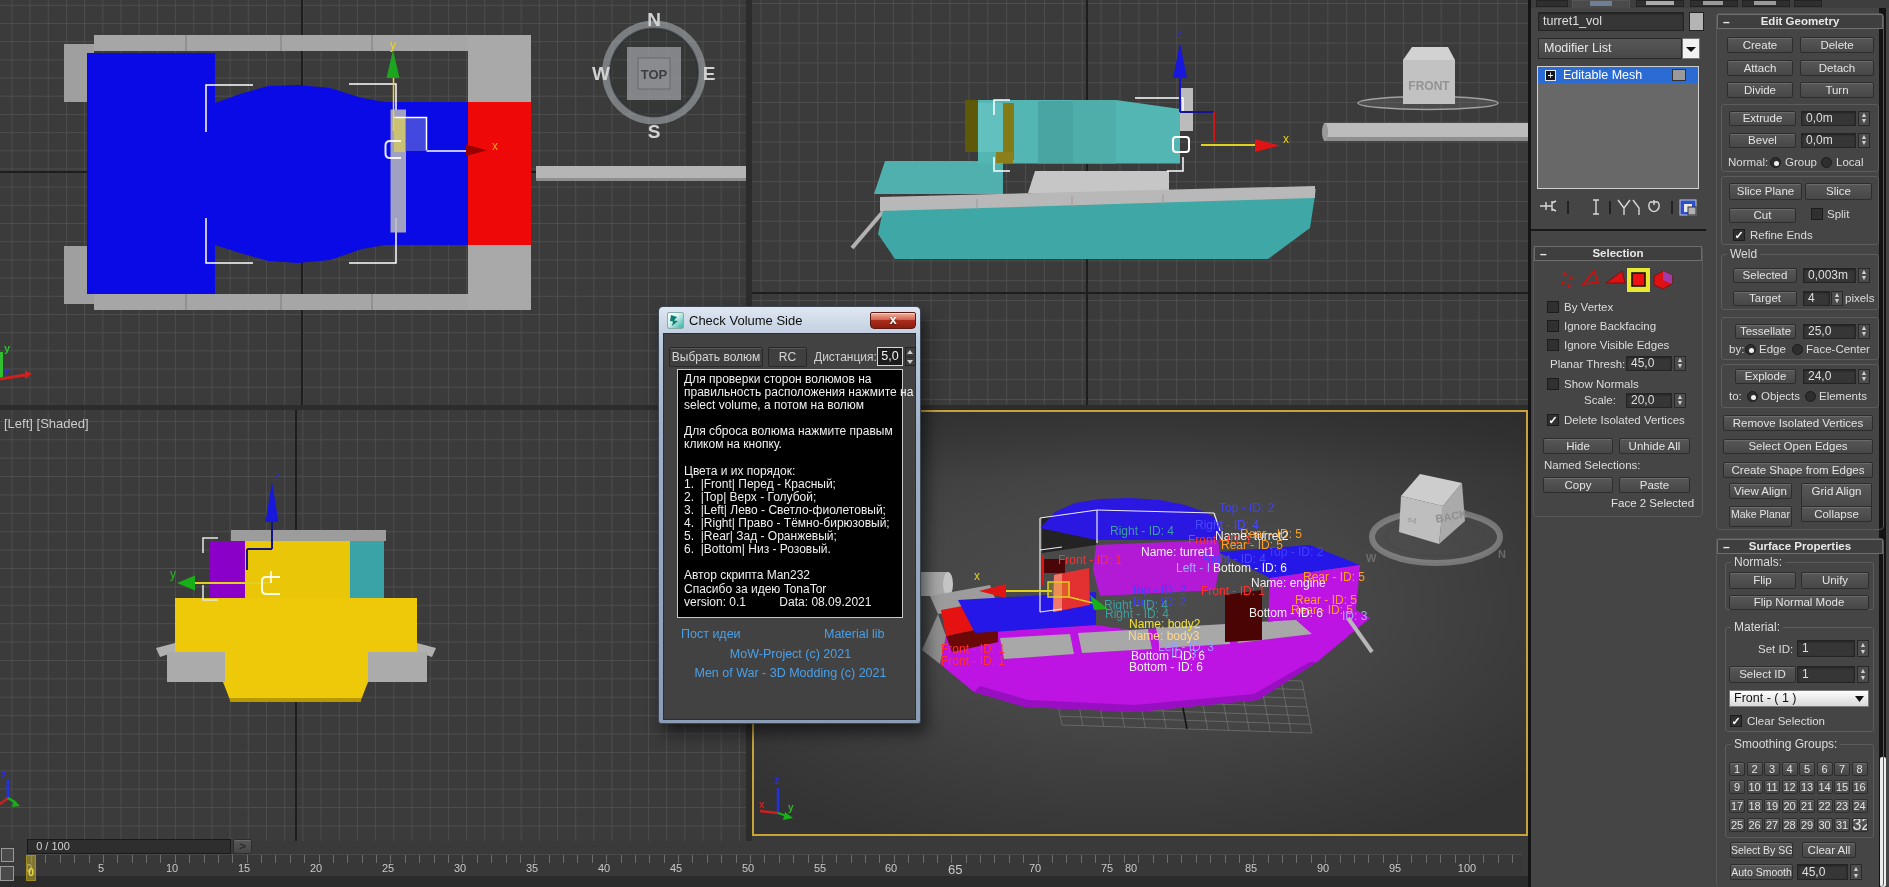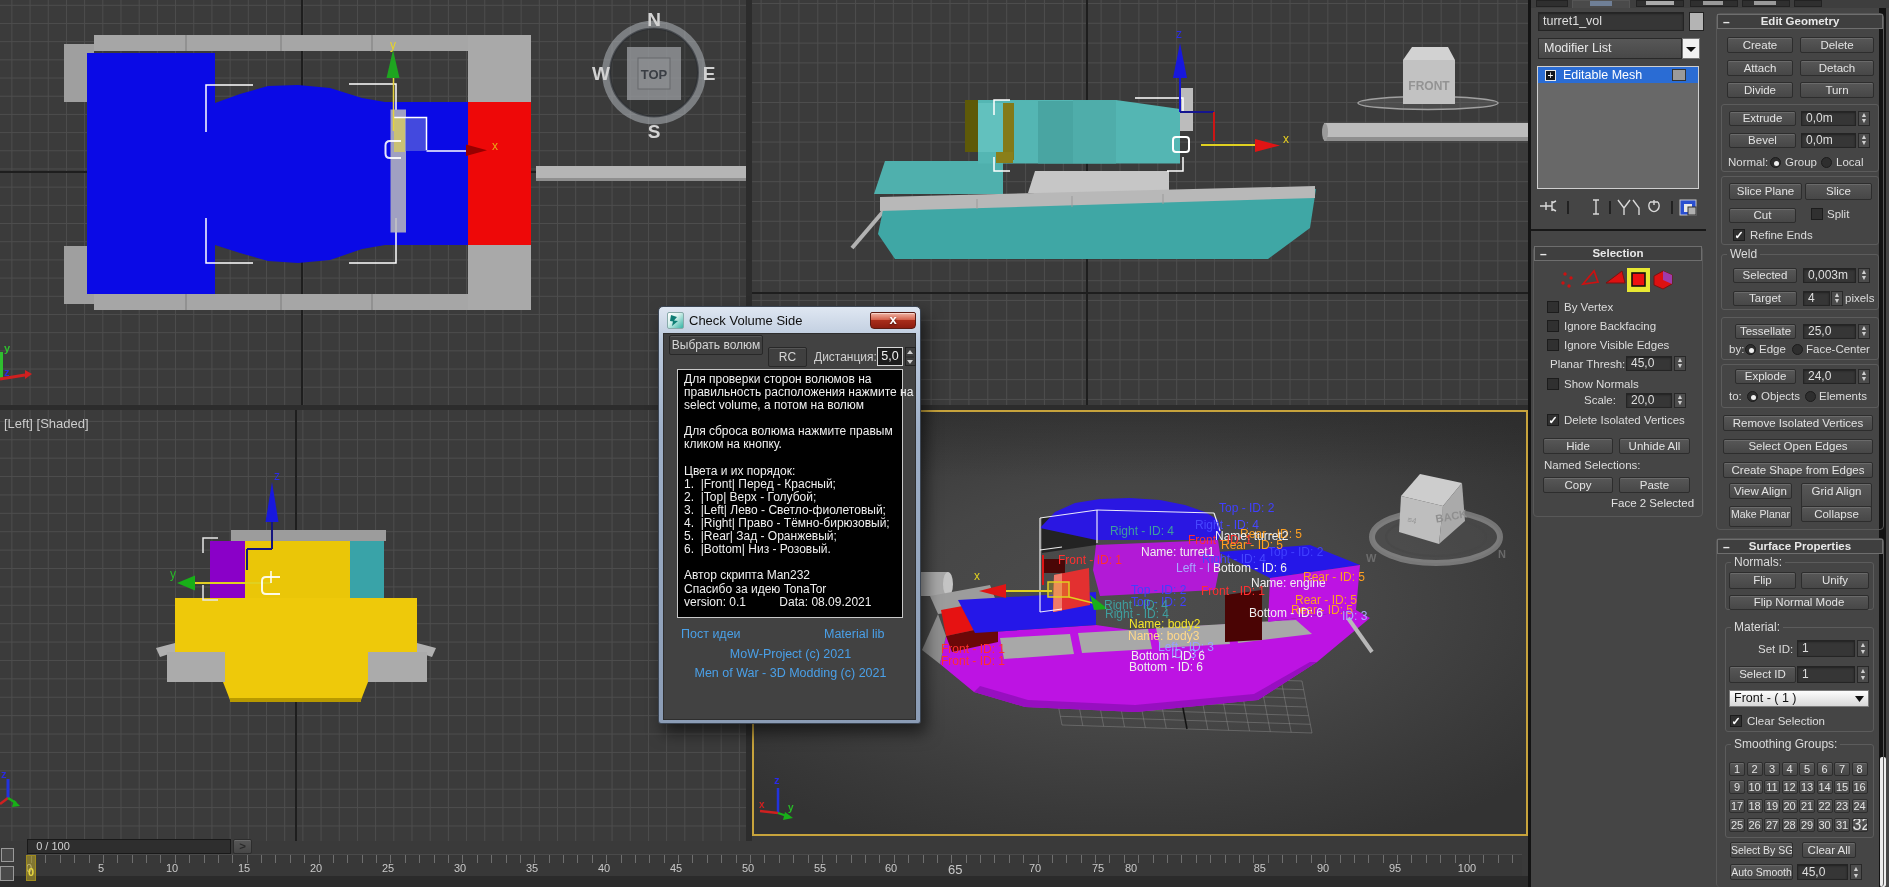--- a/index.html
+++ b/index.html
@@ -295,42 +295,42 @@
 <div class="abs" style="left:373px;top:862px;width:30px;text-align:center;font-size:11px;color:#c9c9c9">25</div>
 <div class="abs" style="left:445px;top:862px;width:30px;text-align:center;font-size:11px;color:#c9c9c9">30</div>
 <div class="abs" style="left:517px;top:862px;width:30px;text-align:center;font-size:11px;color:#c9c9c9">35</div>
 <div class="abs" style="left:589px;top:862px;width:30px;text-align:center;font-size:11px;color:#c9c9c9">40</div>
 <div class="abs" style="left:661px;top:862px;width:30px;text-align:center;font-size:11px;color:#c9c9c9">45</div>
 <div class="abs" style="left:733px;top:862px;width:30px;text-align:center;font-size:11px;color:#c9c9c9">50</div>
 <div class="abs" style="left:805px;top:862px;width:30px;text-align:center;font-size:11px;color:#c9c9c9">55</div>
 <div class="abs" style="left:876px;top:862px;width:30px;text-align:center;font-size:11px;color:#c9c9c9">60</div>
 <div class="abs" style="left:948px;top:862px;width:30px;text-align:left;font-size:13px;color:#c9c9c9">65</div>
 <div class="abs" style="left:1020px;top:862px;width:30px;text-align:center;font-size:11px;color:#c9c9c9">70</div>
-<div class="abs" style="left:1092px;top:862px;width:30px;text-align:left;font-size:11px;color:#c9c9c9">75</div>
+<div class="abs" style="left:1092px;top:862px;width:30px;text-align:center;font-size:11px;color:#c9c9c9">75</div>
 <div class="abs" style="left:1116px;top:862px;width:30px;text-align:center;font-size:11px;color:#c9c9c9">80</div>
-<div class="abs" style="left:1236px;top:862px;width:30px;text-align:right;font-size:11px;color:#c9c9c9">85</div>
+<div class="abs" style="left:1236px;top:862px;width:30px;text-align:center;font-size:11px;color:#c9c9c9">85</div>
 <div class="abs" style="left:1308px;top:862px;width:30px;text-align:center;font-size:11px;color:#c9c9c9">90</div>
 <div class="abs" style="left:1380px;top:862px;width:30px;text-align:center;font-size:11px;color:#c9c9c9">95</div>
 <div class="abs" style="left:1452px;top:862px;width:30px;text-align:center;font-size:11px;color:#c9c9c9">100</div>
 <div class="abs" style="left:26px;top:855px;width:10px;height:26px;background:rgba(190,170,45,0.55);border:1px solid #a08c1c"></div>
 <div class="abs" style="left:26px;top:866px;width:10px;text-align:center;font-size:11px;color:#e8d840;font-weight:bold">0</div>
 <div class="abs" style="left:1px;top:848px;width:13px;height:14px;border:1px solid #9a9a9a;background:#4a4a4a"></div>
 <div class="abs" style="left:0px;top:866px;width:14px;height:15px;border:1px solid #9a9a9a;background:#4a4a4a"></div>
 
 <div class="abs" style="left:658px;top:306px;width:263px;height:418px;border-radius:5px 5px 3px 3px;background:linear-gradient(180deg,#dfe7f2 0%,#bccadd 8%,#9fb0c8 30%,#8b9cb5 100%);border:1px solid #3c4654;box-shadow:5px 9px 16px rgba(0,0,0,0.55);z-index:40">
  <div class="abs" style="left:8px;top:5px;width:17px;height:17px;background:linear-gradient(135deg,#ffffff 0%,#d8f2ee 40%,#34b3a4 100%);border:1px solid #8aa;border-radius:2px"></div>
  <svg class="abs" style="left:8px;top:5px" width="17" height="17">
       <path d="M4,3 L10,5 L7,8.5 L11,9 L5,14 L6,9.5 L3,9 Z" fill="#0e7d74"></path>
     </svg>
  <div class="abs" style="left:30px;top:6px;font-size:13px;color:#101010">Check Volume Side</div>
  <div class="abs" style="left:211px;top:5px;width:46px;height:17px;border-radius:2px 2px 4px 4px;background:linear-gradient(180deg,#f0b5a5 0%,#d4624d 45%,#a82d1a 50%,#8c1d10 100%);border:1px solid #5c1b12;box-shadow:inset 0 1px 0 rgba(255,255,255,0.45)">
   <div style="text-align:center;color:#fff;font-size:13px;font-weight:bold;line-height:14px;text-shadow:0 1px 2px rgba(0,0,0,.6)">x</div>
  </div>
  <div class="abs" style="left:4px;top:26px;width:253px;height:387px;background:#424242;border:1px solid #2e2e2e">
-  <div class="btn" style="left:5px;top:1px;width:94px;height:20px;line-height:18px;background:#3f3f3f;border-color:#282828;color:#d6d6d6;font-size:12px">Выбрать волюм</div>
+  <div class="btn" style="left:5px;top:13px;width:94px;height:20px;line-height:18px;background:#3f3f3f;border-color:#282828;color:#d6d6d6;font-size:12px">Выбрать волюм</div>
   <div class="btn" style="left:104px;top:13px;width:39px;height:20px;line-height:18px;background:#3f3f3f;border-color:#282828;color:#d6d6d6;font-size:12px">RC</div>
   <div class="abs" style="left:150px;top:16px;font-size:12px;color:#d0d0d0">Дистанция:</div>
   <div class="abs" style="left:213px;top:13px;width:26px;height:19px;background:#1c1c1c;border:1px solid #d8d8d8;color:#f0f0f0;font-size:12.5px;text-align:center;line-height:17px">5,0</div>
   <div class="abs" style="left:241px;top:13px;width:11px;height:19px;background:#3e3e3e;border:1px solid #232323">
    <svg width="8" height="18" style="margin-left:0px">
           <polygon points="4,2 1,6 7,6" fill="#cdcdcd"></polygon>
           <polygon points="4,16 1,12 7,12" fill="#cdcdcd"></polygon>
           <rect x="0" y="8.6" width="8" height="0.8" fill="#232323"></rect>
         </svg>
   </div>

